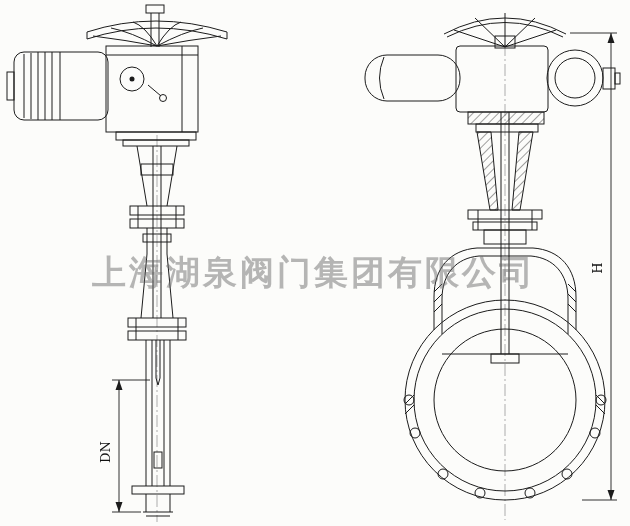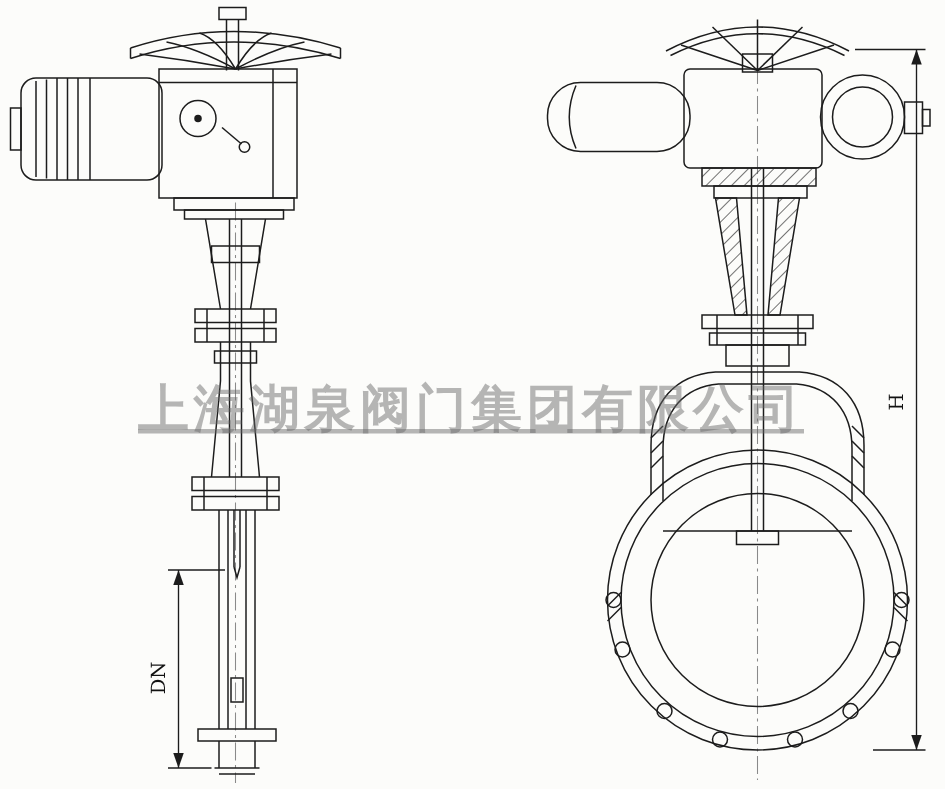--- a/index.html
+++ b/index.html
@@ -8,21 +8,20 @@
     background:#fcfcfa; overflow:hidden;
     font-family:"DejaVu Sans", sans-serif;
   }
   .drawing { position:absolute; left:0; top:0; }
   .watermark {
     position:absolute; left:92px; top:250px;
     font-size:34px; letter-spacing:3px; white-space:nowrap;
     color:rgba(105,105,105,0.48); font-weight:600;
     user-select:none; pointer-events:none;
     font-family:"DejaVu Sans", sans-serif;
-    text-decoration:underline;
   }
   svg text {
     font-family:"DejaVu Serif", serif;
     fill:#111; font-size:13px;
   }
   svg { shape-rendering:geometricPrecision; }
 </style>
 </head>
 <body>
 

